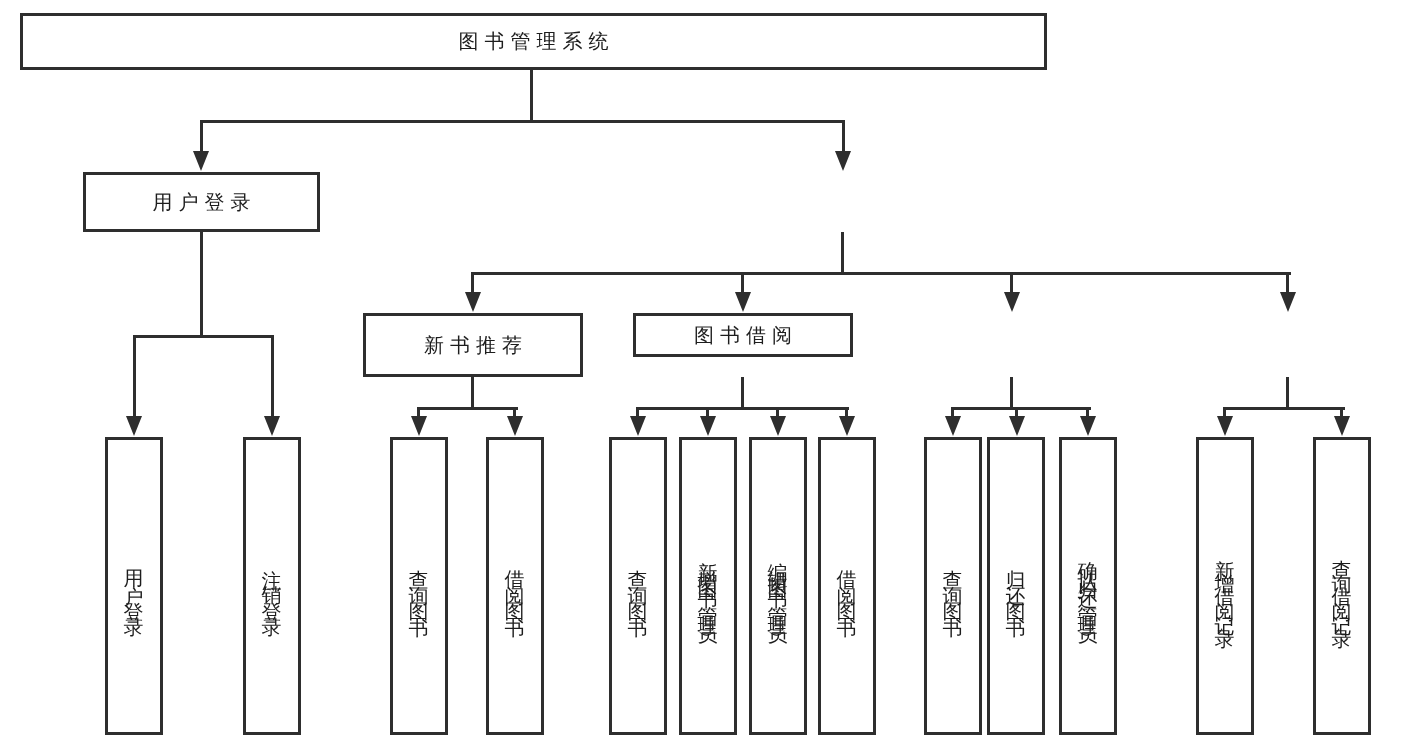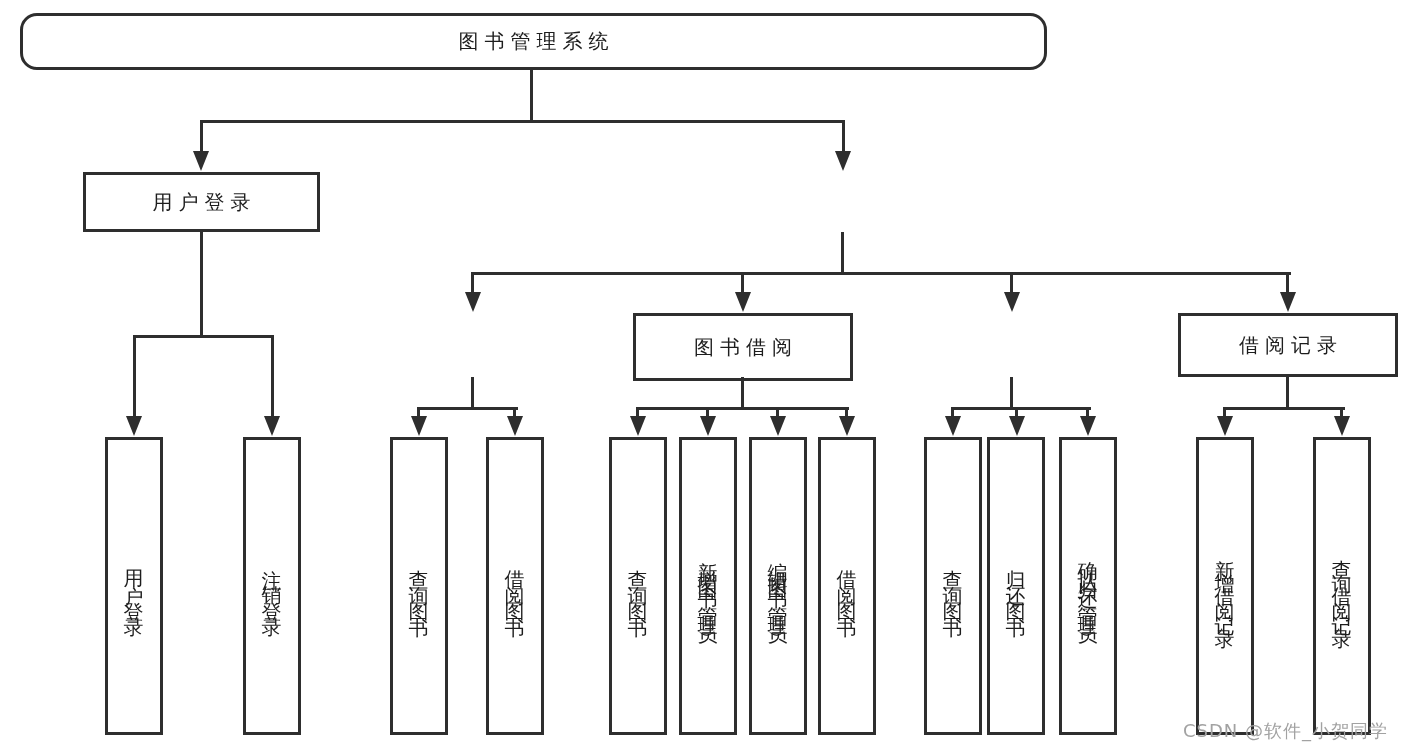--- a/index.html
+++ b/index.html
@@ -56,21 +56,21 @@
     color:var(--watermark);
     z-index:5;
     white-space:nowrap;
   }
 </style>
 </head>
 <body>
 
 <div id="canvas">
 
-  <div class="box" style="left:20px;top:13px;width:1027px;height:57px;border-radius:17px;">
+  <div class="box" style="left:20px;top:13px;width:1027px;height:57px;">
     <span class="hlabel">图书管理系统</span>
   </div>
 
   <div class="line" style="left:530px;top:70px;width:3px;height:50px;"></div>
   <div class="line" style="left:200px;top:120px;width:645px;height:3px;"></div>
   <div class="line" style="left:200px;top:120px;width:3px;height:33px;"></div>
   <div class="arrow" style="left:193px;top:151px;"></div>
   <div class="line" style="left:842px;top:120px;width:3px;height:33px;"></div>
   <div class="arrow" style="left:835px;top:151px;"></div>
 
@@ -89,25 +89,25 @@
   <div class="line" style="left:471px;top:272px;width:820px;height:3px;"></div>
   <div class="line" style="left:471px;top:272px;width:3px;height:23px;"></div>
   <div class="arrow" style="left:465px;top:292px;"></div>
   <div class="line" style="left:741px;top:272px;width:3px;height:23px;"></div>
   <div class="arrow" style="left:735px;top:292px;"></div>
   <div class="line" style="left:1010px;top:272px;width:3px;height:23px;"></div>
   <div class="arrow" style="left:1004px;top:292px;"></div>
   <div class="line" style="left:1286px;top:272px;width:3px;height:23px;"></div>
   <div class="arrow" style="left:1280px;top:292px;"></div>
 
-  <div class="box" style="left:633px;top:313px;width:220px;height:68px;">
+  <div class="box" style="left:363px;top:313px;width:220px;height:64px;">
+    <span class="hlabel">新书推荐</span>
+  </div>
+  <div class="box" style="left:633px;top:313px;width:220px;height:44px;">
     <span class="hlabel">图书借阅</span>
-  </div>
-  <div class="box" style="left:1178px;top:313px;width:220px;height:64px;">
-    <span class="hlabel">借阅记录</span>
   </div>
 
   <div class="line" style="left:471px;top:377px;width:3px;height:32px;"></div>
   <div class="line" style="left:417px;top:407px;width:101px;height:3px;"></div>
   <div class="line" style="left:417px;top:407px;width:3px;height:11px;"></div>
   <div class="arrow" style="left:411px;top:416px;"></div>
   <div class="line" style="left:513px;top:407px;width:3px;height:11px;"></div>
   <div class="arrow" style="left:507px;top:416px;"></div>
 
   <div class="line" style="left:741px;top:377px;width:3px;height:32px;"></div>
@@ -174,15 +174,14 @@
     <span class="vlabel s9">确认归还（管理员）</span>
   </div>
 
   <div class="box" style="left:1196px;top:437px;width:58px;height:298px;">
     <span class="vlabel s14">新增借阅记录</span>
   </div>
   <div class="box" style="left:1313px;top:437px;width:58px;height:298px;">
     <span class="vlabel s14">查询借阅记录</span>
   </div>
 
-  <div class="watermark">CSDN @软件_小贺同学</div>
 
 </div>
 
 </body></html>

